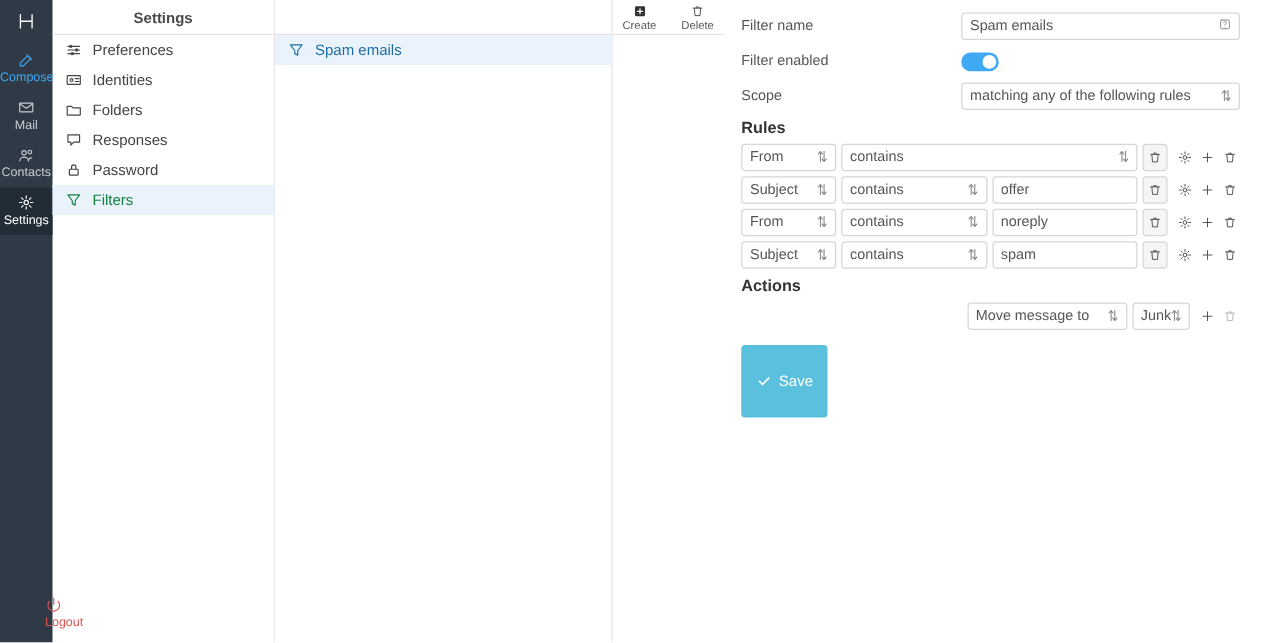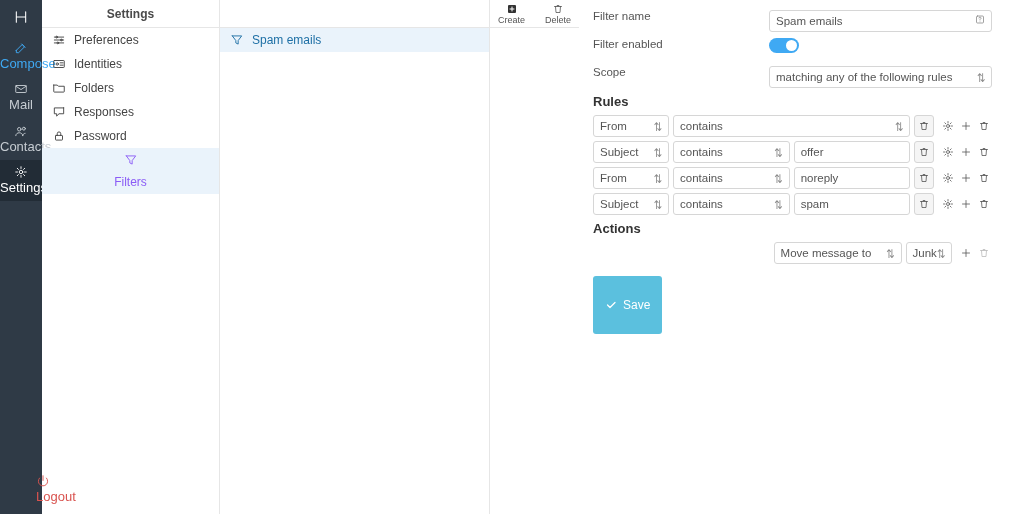--- a/index.html
+++ b/index.html
@@ -31,21 +31,21 @@
     display: flex;
     align-items: center;
     justify-content: center;
     color: #fff;
     margin-bottom: 6px;
   }
   .rail-item {
     width: 100%;
     padding: 5px 0 6px 0;
     text-align: center;
-    font-size: 13px;
+    font-size: 10px;
     line-height: 1.1;
     cursor: pointer;
   }
   .rail-item svg { display: block; margin: 0 auto 2px auto; }
   .rail-item.compose { color: #3fa9f3; }
   .rail-item.settings { background: #222c36; color:#fff; }
   .rail-spacer { flex: 1; }
   .rail-item.logout { color: #d9534f; margin-bottom: 4px; padding-left: 36px; }
 
   
@@ -67,21 +67,21 @@
   }
   .settings-list { padding: 0; }
   .settings-item {
     display: flex;
     align-items: center;
     gap: 8px;
     padding: 5px 10px;
     cursor: pointer;
     color: #444;
   }
-  .settings-item.active { background: #eaf3fb; color:#8b5cf6;flex-direction:column;}
+  .settings-item.active { background: #eaf3fb; color:#15803d;}
   .settings-item svg { flex: 0 0 14px; }
 
   
   .col-filters {
     width: 270px;
     border-right: 1px solid #e6e6e6;
     display: flex;
     flex-direction: column;
   }
   .col-filters .col-header { justify-content: center; }
@@ -121,20 +121,21 @@
     cursor: pointer;
     line-height: 1;
   }
   .toolbar-btn svg { margin-bottom: 1px; }
   .content {
     padding: 10px 14px;
     overflow: auto;
   }
   .form-row {
     display: flex;
+    align-items: center;
     margin-bottom: 6px;
     min-height: 22px;
   }
   .form-row .label {
     width: 176px;
     color: #555;
     font-size: 11.5px;
   }
   .form-row .control { flex: 1; }
   .text-input, .select {

